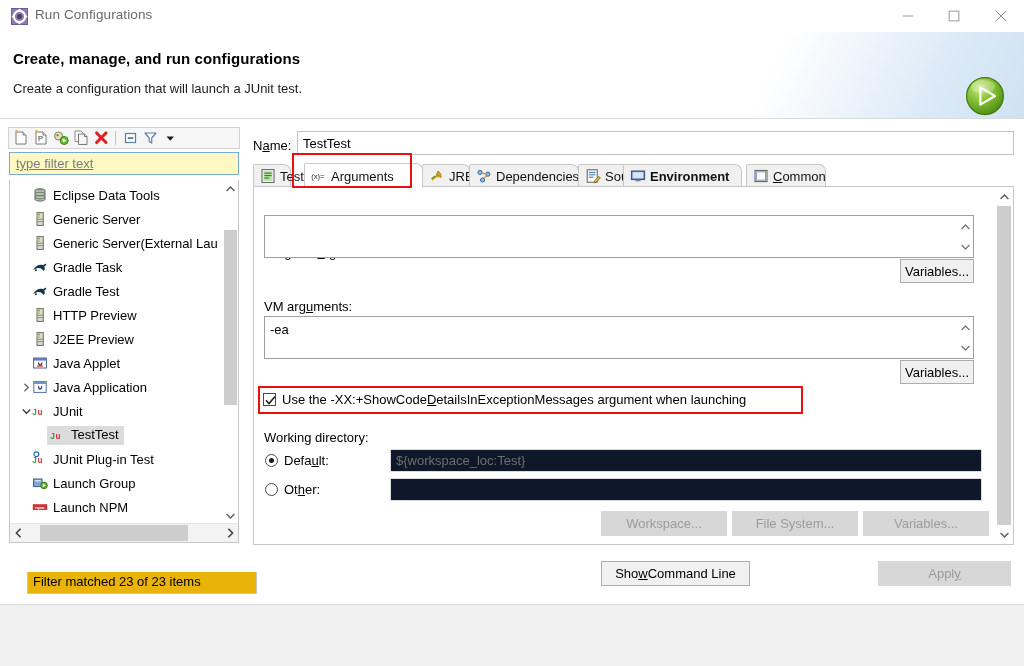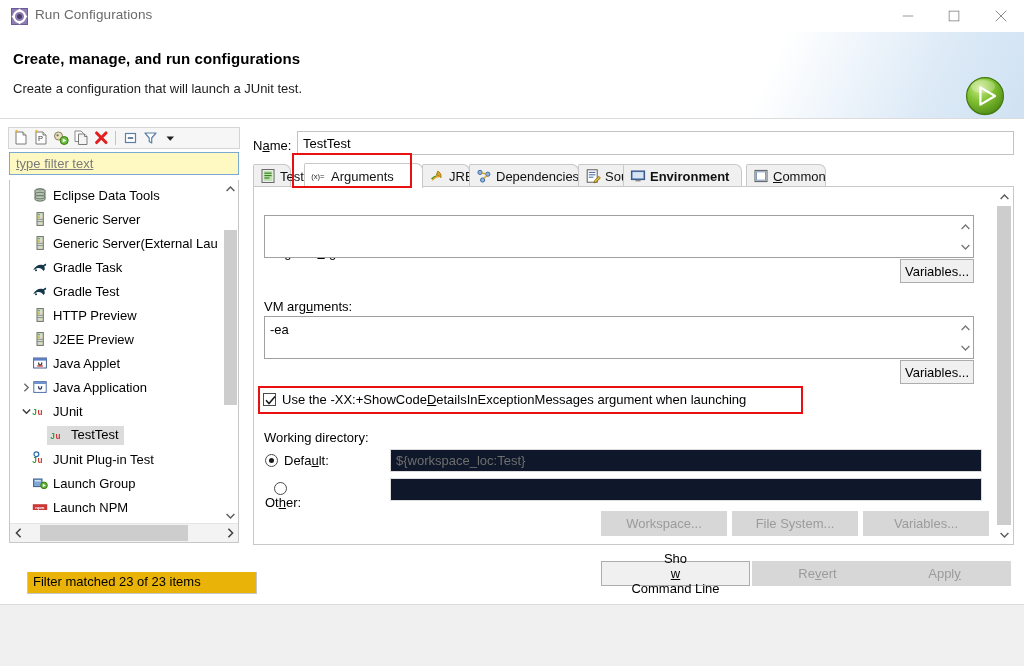--- a/index.html
+++ b/index.html
@@ -647,21 +647,21 @@
       </div>
 
     <div class="grp-label" style="left:10px; top:243px;">Working directory:</div>
 
     <div class="rad-row" style="left:11px; top:266px;">
       <span class="radio on"></span>
       <span><span>Defa</span><u>u</u><span>lt:</span></span>
     </div>
     <div class="ro-field" style="left:136px; top:262px; width:592px; height:23px;">${workspace_loc:Test}</div>
 
-    <div class="rad-row" style="left:11px; top:295px;flex-direction:column;">
+    <div class="rad-row" style="left:11px; top:295px;">
       <span class="radio"></span>
       <span><span>Ot</span><u>h</u><span>er:</span></span>
     </div>
     <div class="ro-field" style="left:136px; top:291px; width:592px; height:23px;"></div>
 
     <div class="btn disabled" style="left:347px; top:324px; width:126px; height:25px;">
         <span>Workspace...</span>
       </div>
     <div class="btn disabled" style="left:478px; top:324px; width:126px; height:25px;">
         <span>File System...</span>
@@ -687,29 +687,24 @@
 
   <div class="cb-row">
     <span class="cb-box">
       <svg width="11" height="11" viewBox="0 0 11 11">
           <path d="M1 5.2 L4 8.6 L10 1.6" fill="none" stroke="#1a1a1a" stroke-width="1.5"></path>
         </svg>
     </span>
     <span><span>Use the -XX:+ShowCode</span><u>D</u><span>etailsInExceptionMessages argument when launching</span></span>
   </div>
 
-  <div class="btn" style="left:601px; top:561px; width:149px; height:25px;flex-direction:column;">
+  <div class="btn" style="left:601px; top:561px; width:149px; height:25px;">
       <span>Sho</span>
       <u>w</u>
       <span> Command Line</span>
-    </div>
-  <div class="btn disabled" style="left:752px; top:561px; width:131px; height:25px;">
-      <span>Re</span>
-      <u>v</u>
-      <span>ert</span>
     </div>
   <div class="btn disabled" style="left:878px; top:561px; width:133px; height:25px;">
       <span>Appl</span>
       <u>y</u>
       <span></span>
     </div>
 
   <div class="divider"></div>
   <div class="footer">
     

